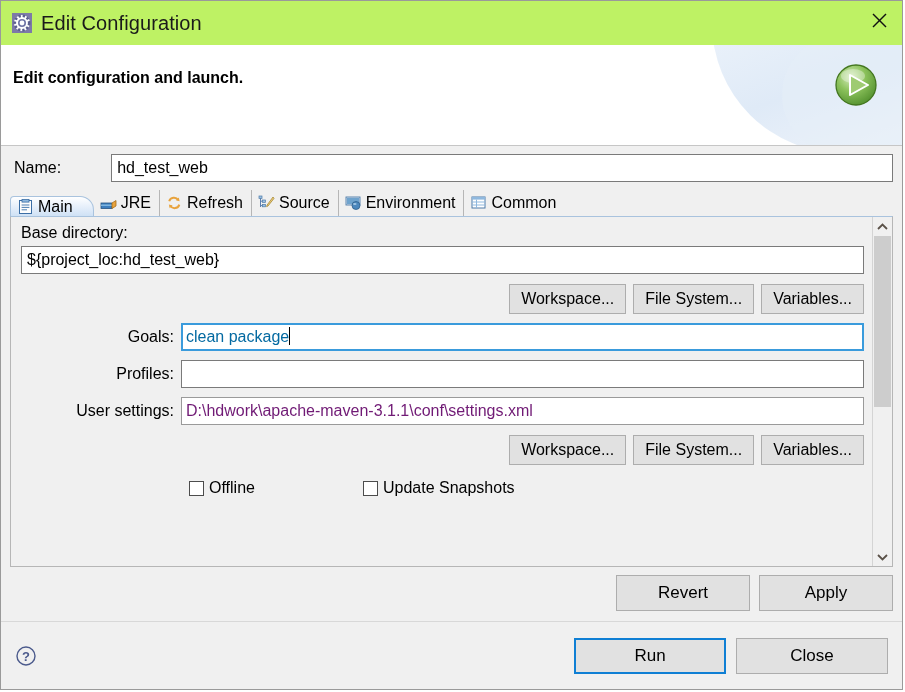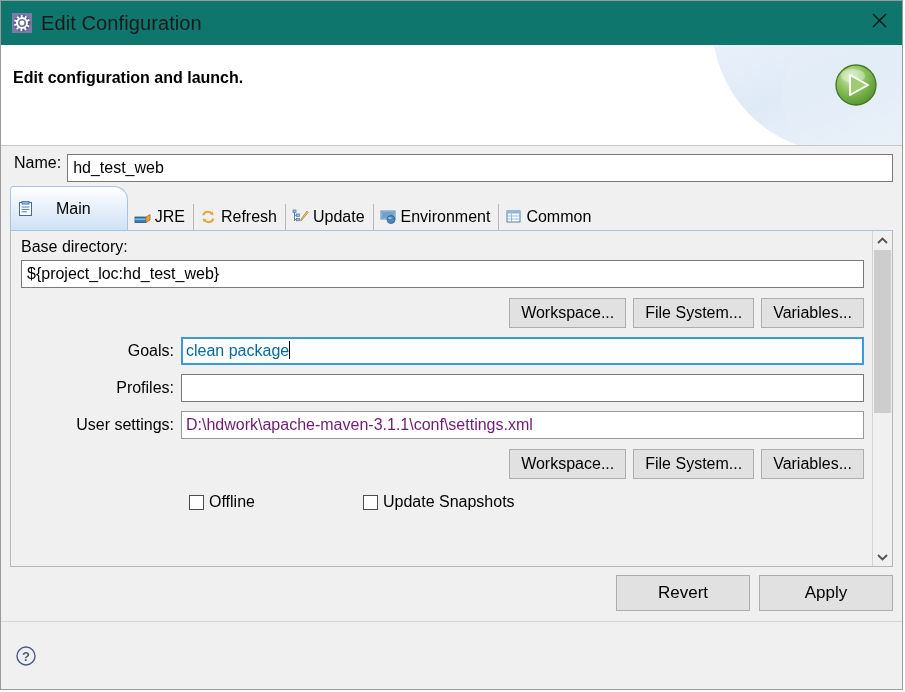--- a/index.html
+++ b/index.html
@@ -22,21 +22,21 @@
     border: 1px solid #9a9a9a;
     box-sizing: border-box;
     background: #f0f0f0;
     display: flex;
     flex-direction: column;
   }
 
   
   .titlebar {
     height: 44px;
-    background: #0f766e;
+    background: #bef264;
     display: flex;
     align-items: center;
     flex: 0 0 auto;
     position: relative;
     z-index: 3;
   }
   .title-icon {
     width: 22px;
     height: 22px;
     margin-left: 10px;
@@ -111,23 +111,24 @@
     position: relative;
     background: #f0f0f0;
     padding: 8px 9px 0 9px;
     box-sizing: border-box;
     display: flex;
     flex-direction: column;
   }
 
   .name-row {
     display: flex;
-    align-items: flex-start;
-    flex: 0 0 auto;
-    margin-bottom: 20px;
+    align-items: center;
+    flex: 0 0 auto;
+    margin-bottom: 6px;
+    gap: 44px;
   }
   .name-label {
     font-size: 16px;
     padding: 0 6px 0 4px;
     white-space: nowrap;
   }
   .name-input {
     flex: 1 1 auto;
     height: 28px;
     border: 1px solid #7a7a7a;
@@ -168,25 +169,24 @@
     height: 16px;
     margin-right: 4px;
     flex: 0 0 auto;
   }
   .tab.selected {
     background: linear-gradient(to bottom, #ffffff 0%, #e4eefa 55%, #cfe1f5 100%);
     border: 1px solid #a9c3de;
     border-bottom: none;
     border-top-left-radius: 4px;
     border-top-right-radius: 14px;
-    height: 44px;
-    padding-right: 36px;
+    height: 20px;
+    padding-right: 20px;
     position: relative;
     z-index: 2;
-    gap: 18px;
   }
 
   
   .panel {
     flex: 1 1 auto;
     border: 1px solid #b6b6b6;
     border-top: 1px solid #a9c3de;
     background: #f0f0f0;
     position: relative;
     display: flex;
@@ -480,21 +480,21 @@
           <svg width="17" height="16" viewBox="0 0 17 16">
             <line x1="2.5" y1="2" x2="2.5" y2="12" stroke="#5b7fb0"></line>
             <rect x="1" y="1" width="3" height="2.4" fill="#9bc0e2" stroke="#4e7ba8" stroke-width="0.7"></rect>
             <rect x="4.5" y="5" width="3" height="2.4" fill="#9bc0e2" stroke="#4e7ba8" stroke-width="0.7"></rect>
             <rect x="4.5" y="9.4" width="3" height="2.4" fill="#9bc0e2" stroke="#4e7ba8" stroke-width="0.7"></rect>
             <line x1="2.5" y1="6.2" x2="4.5" y2="6.2" stroke="#5b7fb0"></line>
             <line x1="2.5" y1="10.6" x2="4.5" y2="10.6" stroke="#5b7fb0"></line>
             <polygon points="15,2 16,3.4 10,11 8.6,11.6 9,10.2" fill="#f0d080" stroke="#9a7a20" stroke-width="0.7"></polygon>
           </svg>
         </span>
-        <span>Update</span>
+        <span>Source</span>
       </div>
 
       <div class="tab">
         <span class="tab-ico">
           <svg width="17" height="16" viewBox="0 0 17 16">
             <rect x="1" y="2" width="14" height="8" fill="#cfe0ef" stroke="#4e7ba8" stroke-width="0.9"></rect>
             <rect x="2" y="3" width="12" height="6" fill="#6fa3cd"></rect>
             <circle cx="11" cy="10.5" r="4" fill="#4d88bd" stroke="#2f5f8c" stroke-width="0.8"></circle>
             <ellipse cx="9.8" cy="9" rx="1.8" ry="1" fill="#b7d6ef" opacity="0.8"></ellipse>
           </svg>
@@ -585,15 +585,19 @@
     </div>
   </div>
 
   <div class="footer">
     <span class="help-icon">
       <svg width="22" height="22" viewBox="0 0 22 22">
         <circle cx="11" cy="11" r="9" fill="none" stroke="#4b5a8c" stroke-width="1.4"></circle>
         <text x="11" y="16" font-family="Liberation Sans, sans-serif" font-size="13" font-weight="bold" fill="#4b5a8c" text-anchor="middle">?</text>
       </svg>
     </span>
+    <div class="footer-btns">
+      <button class="fbtn primary">Run</button>
+      <button class="fbtn">Close</button>
+    </div>
   </div>
 
 </div>
 
 </body></html>

